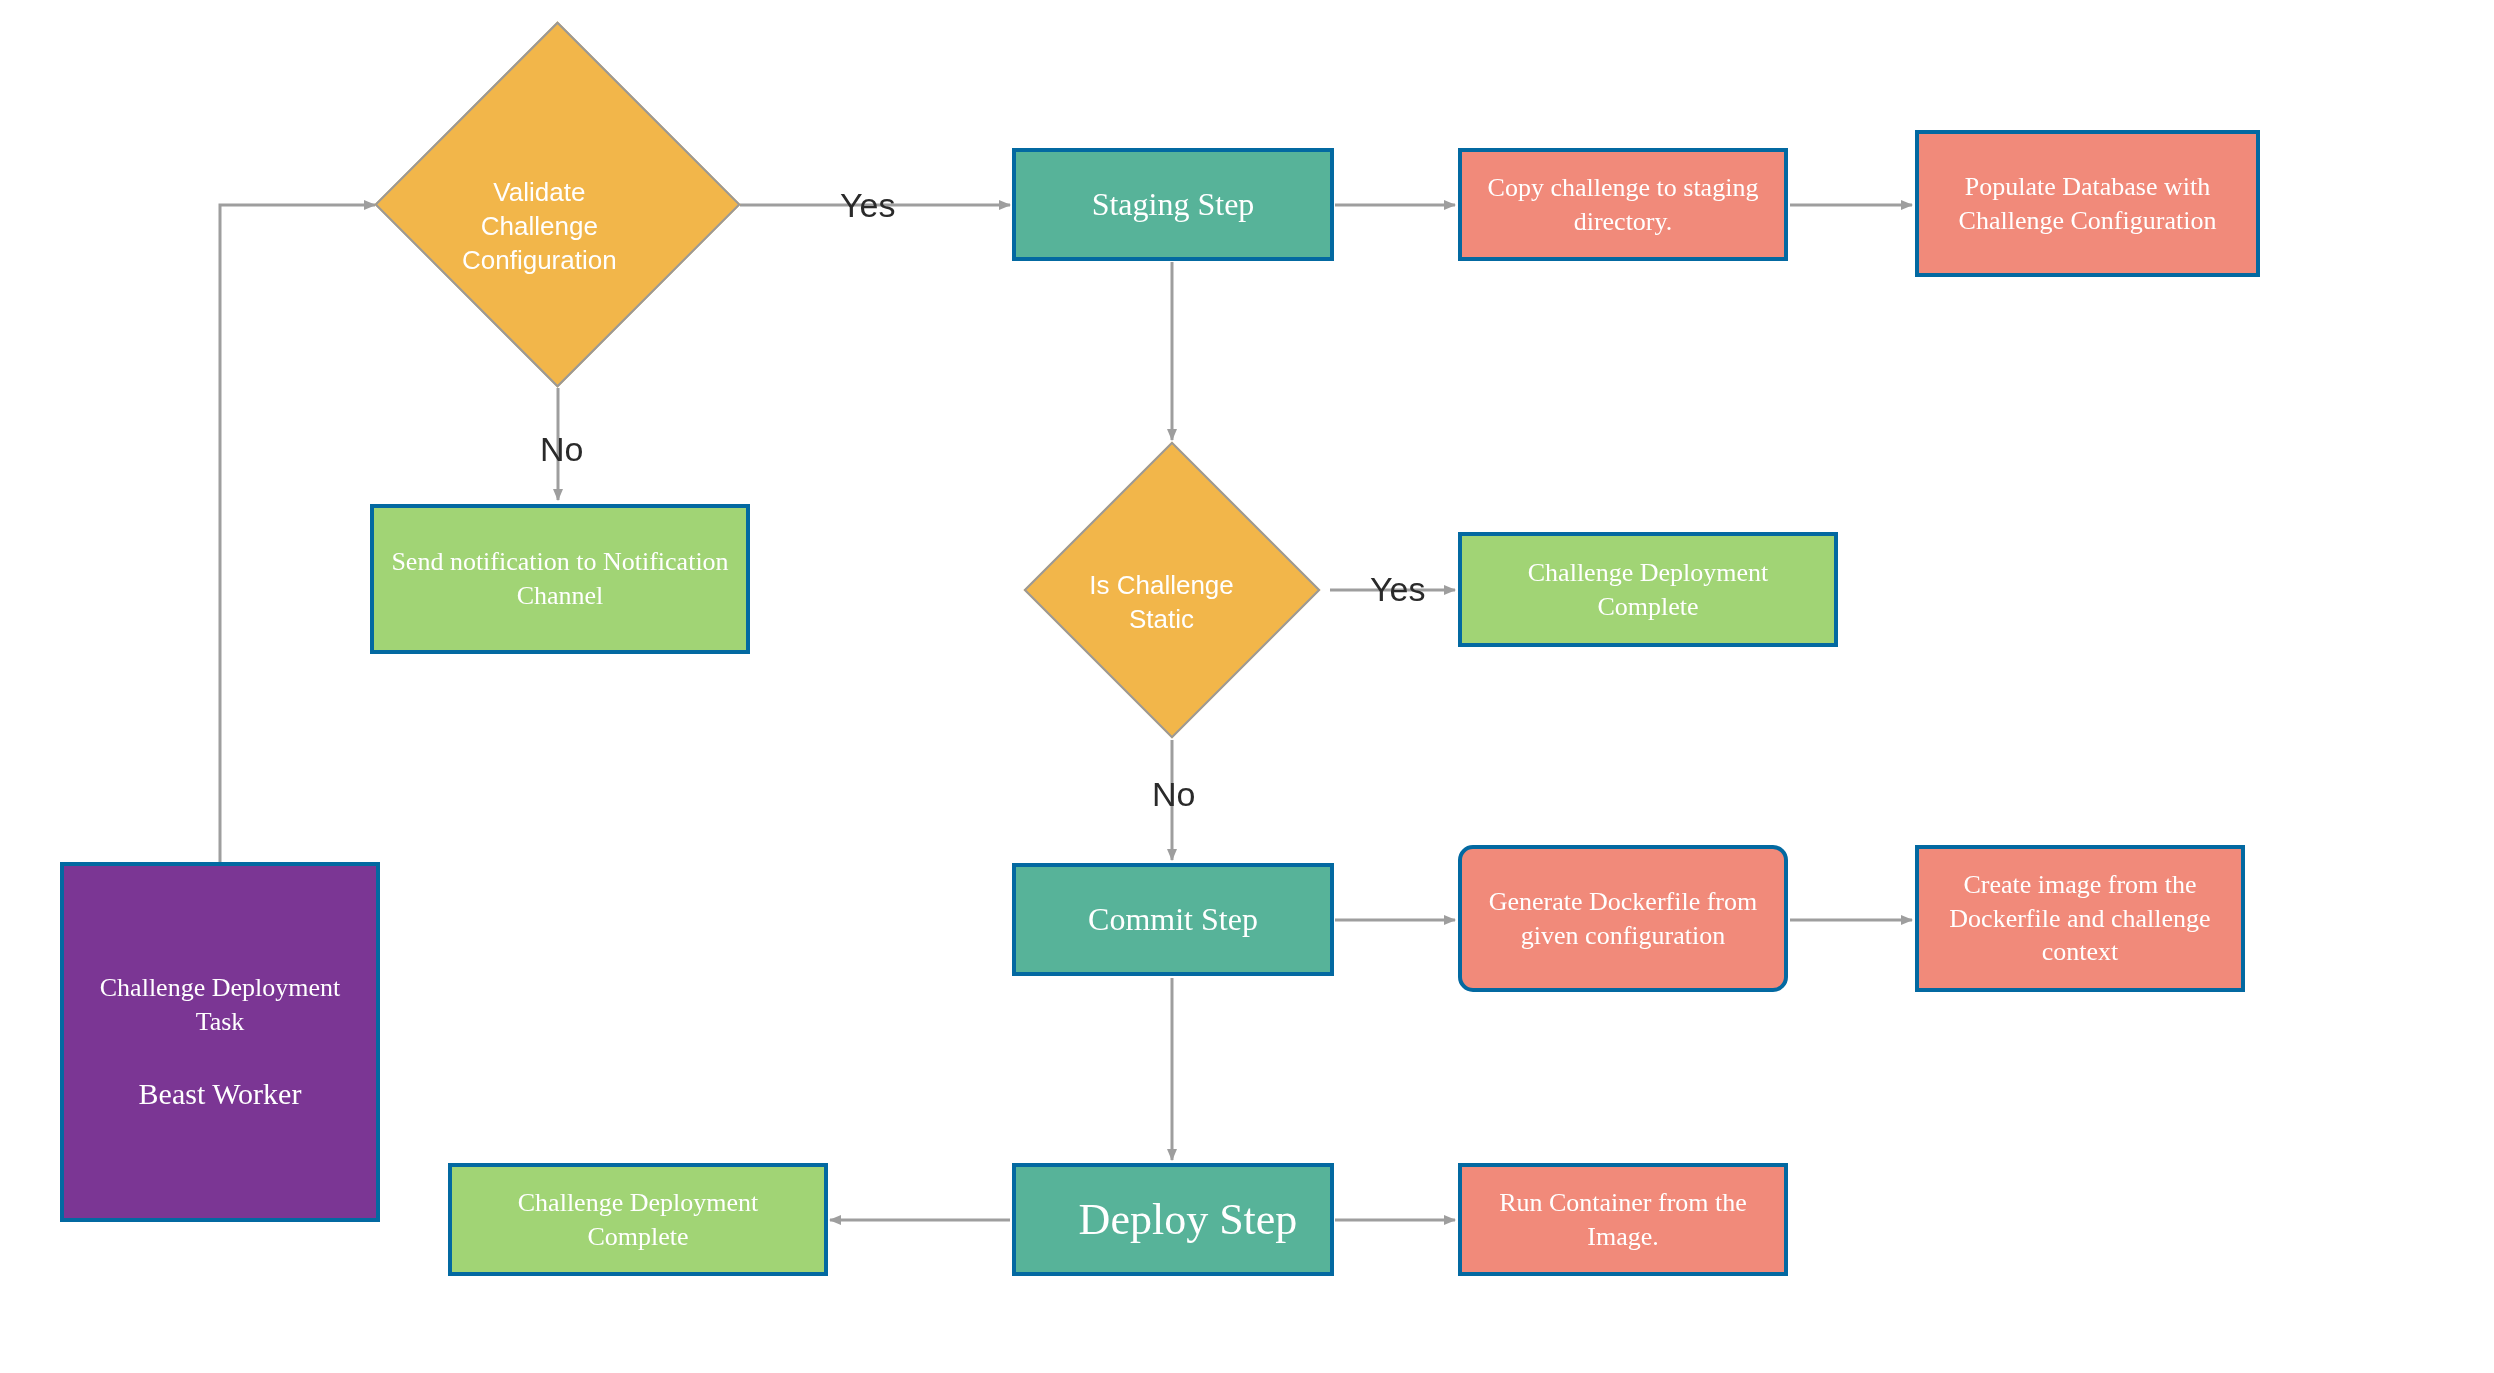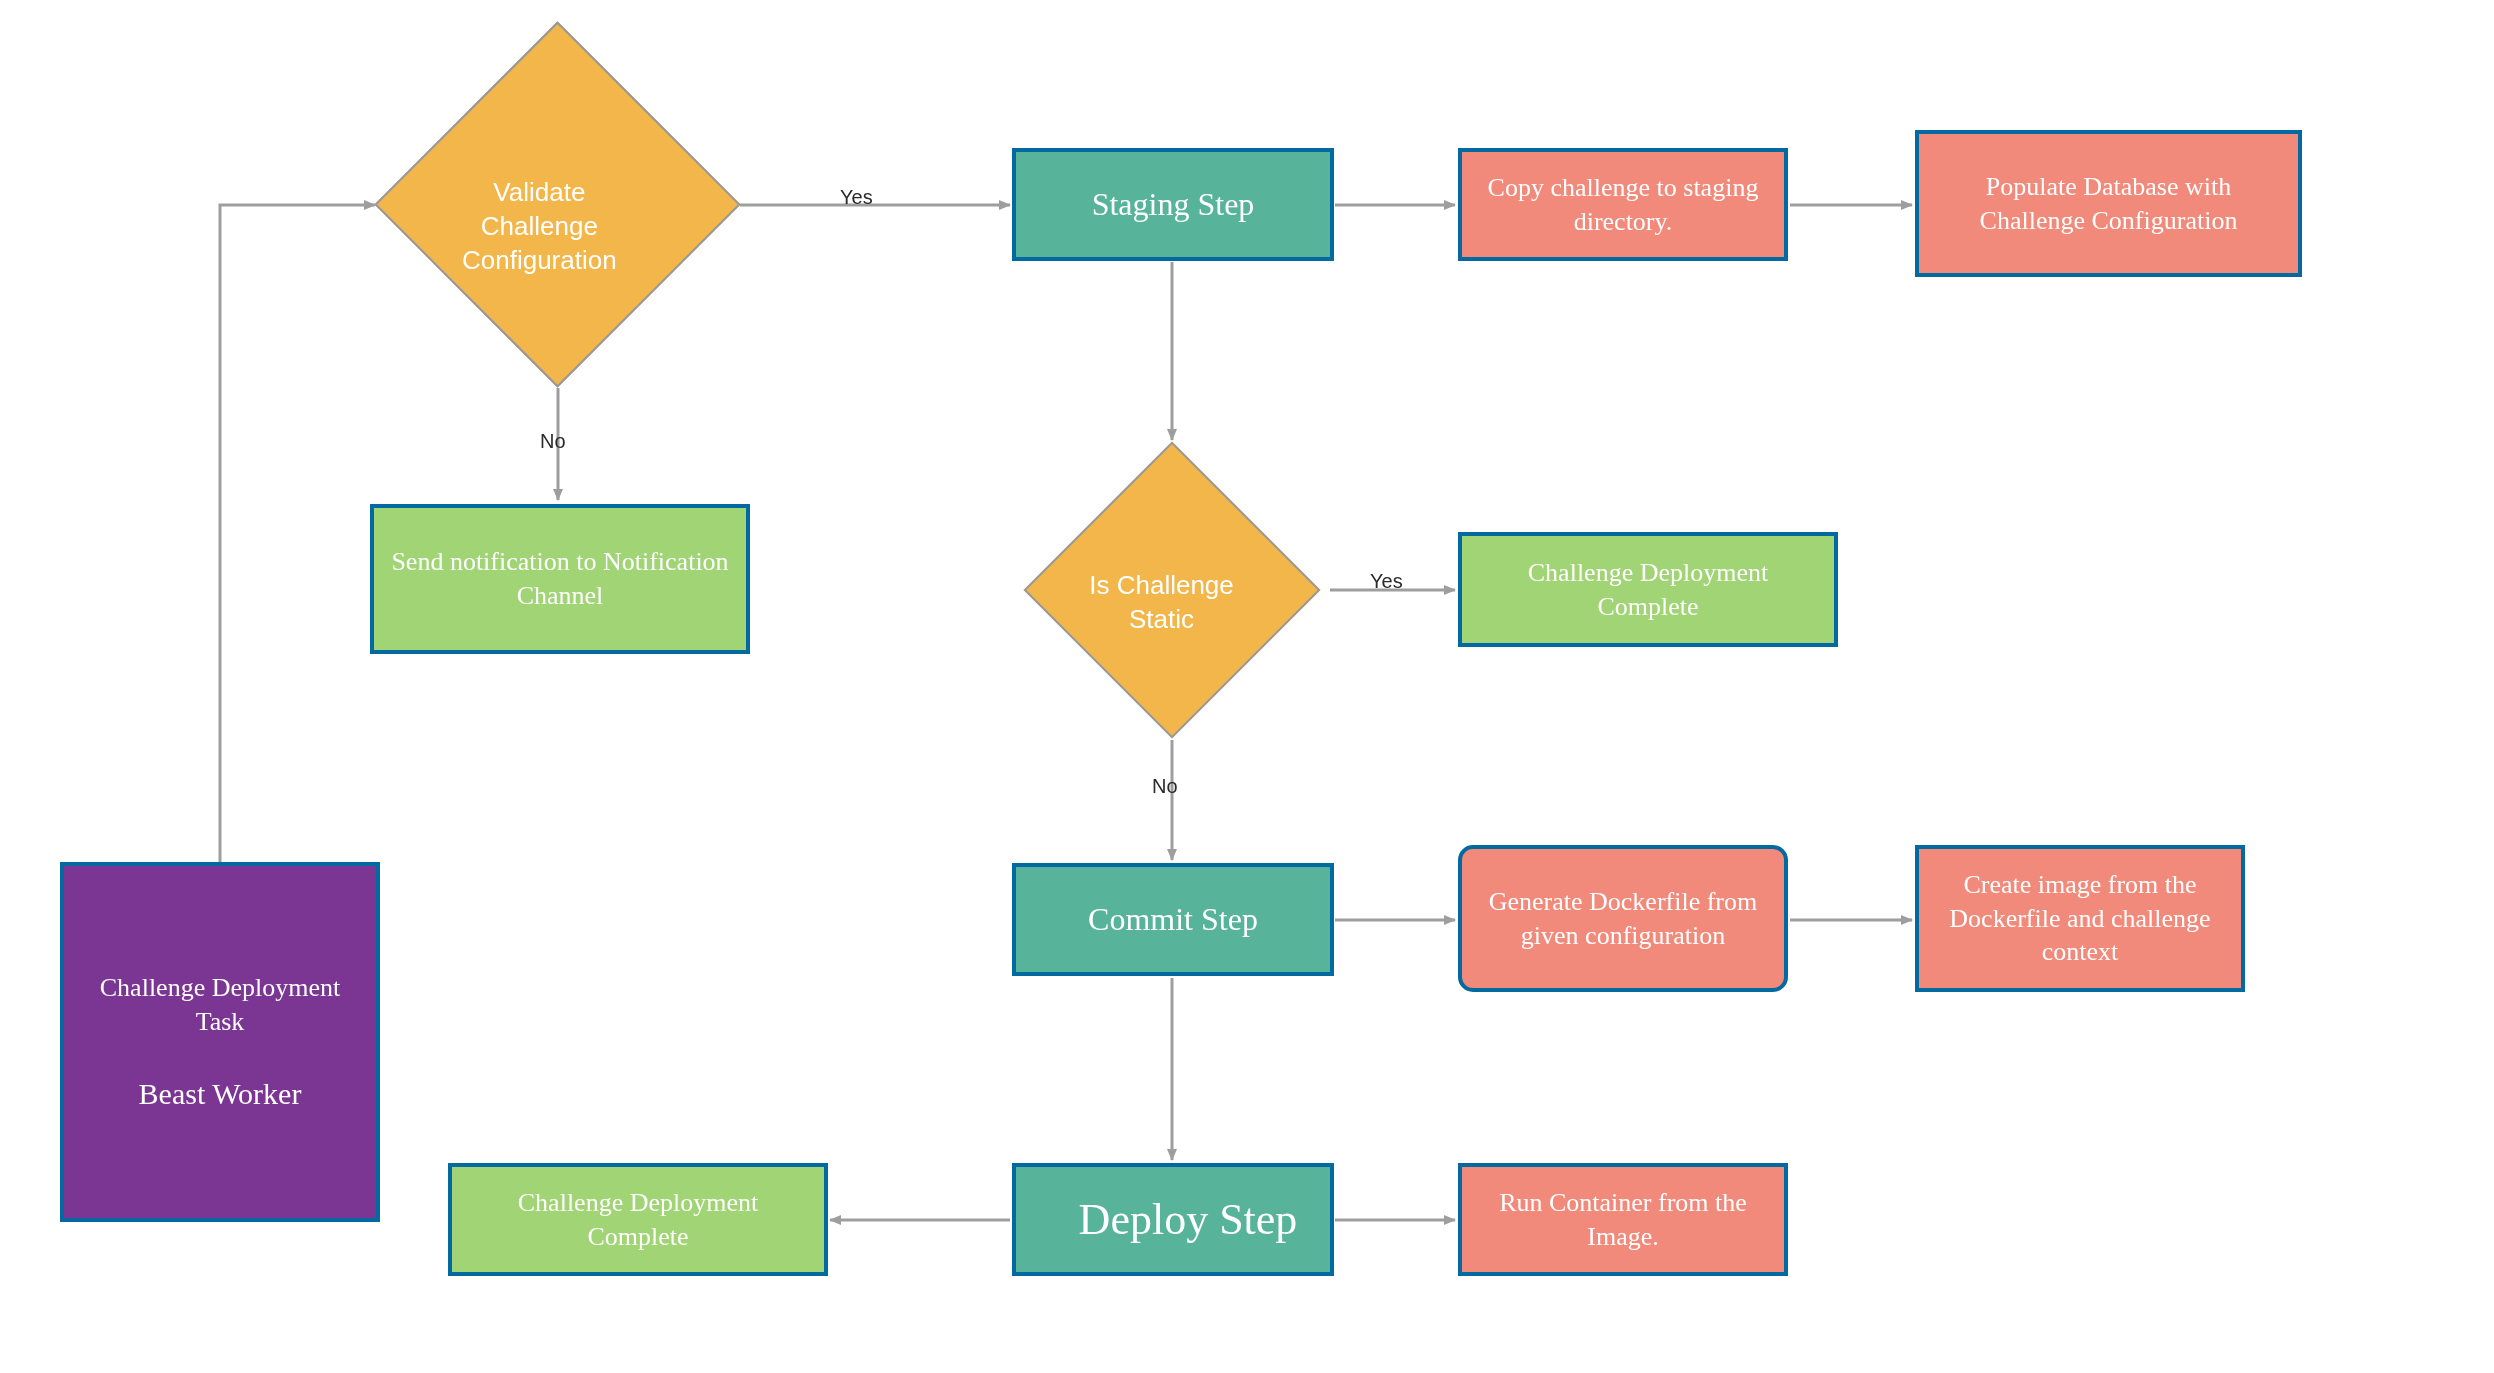--- a/index.html
+++ b/index.html
@@ -41,21 +41,21 @@
     .diamond-label {
       transform: rotate(-45deg);
       color: #ffffff;
       font-size: 26px;
       text-align: center;
       line-height: 1.3;
       width: 200px;
     }
     .edge-label {
       position: absolute;
-      font-size: 20px;
+      font-size: 34px;
       color: #2a2a2a;
     }
     svg.connectors {
       position: absolute;
       top: 0;
       left: 0;
       width: 2494px;
       height: 1373px;
       pointer-events: none;
     }
@@ -118,21 +118,21 @@
   </div>
 
   <div class="node teal" style="left:1012px; top:148px; width:322px; height:113px; font-size:32px;">
     <span>Staging Step</span>
   </div>
 
   <div class="node coral" style="left:1458px; top:148px; width:330px; height:113px;">
     <span>Copy challenge to staging directory.</span>
   </div>
 
-  <div class="node coral" style="left:1915px; top:130px; width:387px; height:147px;">
+  <div class="node coral" style="left:1915px; top:130px; width:345px; height:147px;">
     <span>Populate Database with Challenge Configuration</span>
   </div>
 
   <div class="diamond" style="left:1067px; top:485px; width:210px; height:210px;">
     <div class="diamond-label" style="position:absolute; left:5px; top:86px;">Is Challenge Static</div>
   </div>
 
   <div class="node green" style="left:1458px; top:532px; width:380px; height:115px;">
     <span>Challenge Deployment Complete</span>
   </div>

